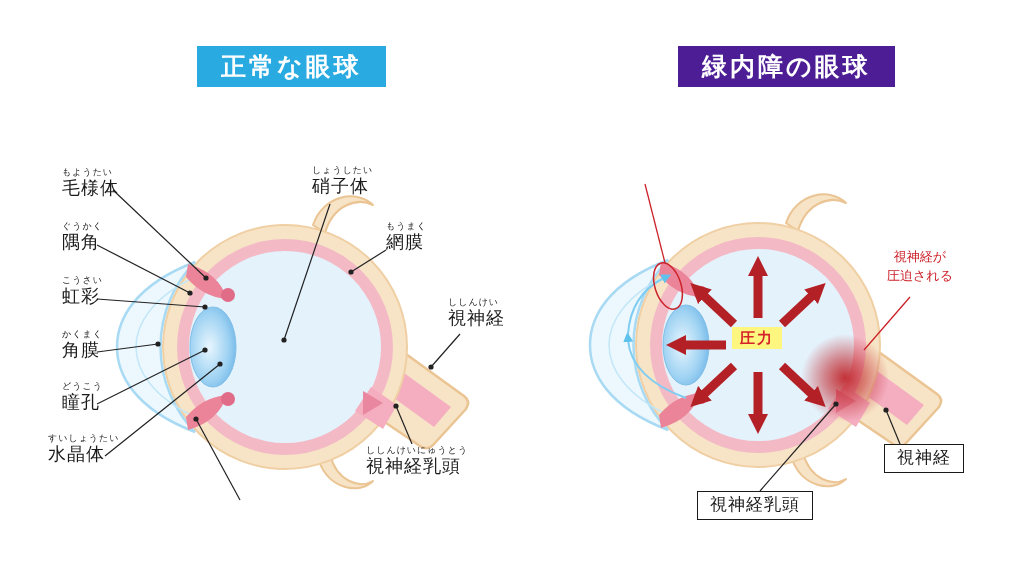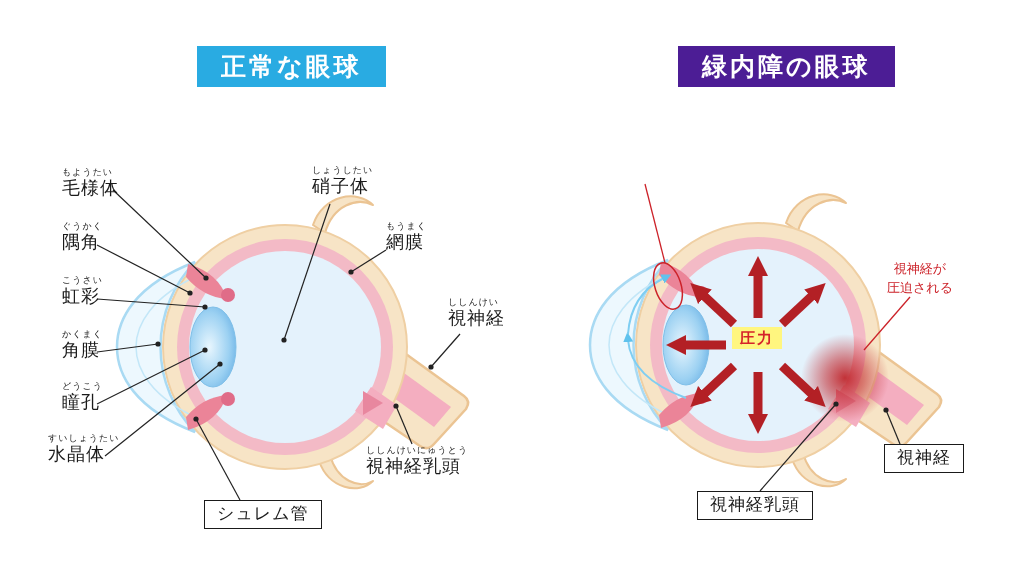--- a/index.html
+++ b/index.html
@@ -185,23 +185,22 @@
     <span class="main">網膜</span>
   </div>
   <div class="label" style="left:448px; top:298px">
     <span class="furi">ししんけい</span>
     <span class="main">視神経</span>
   </div>
   <div class="label" style="left:366px; top:446px">
     <span class="furi">ししんけいにゅうとう</span>
     <span class="main">視神経乳頭</span>
   </div>
-  <div class="boxed" style="left:204px; top:500px">シュレム管</div>
-
-  <div class="red-note center" style="left:874px; top:260px; width:92px">
+
+  <div class="red-note center" style="left:874px; top:248px; width:92px">
     <span>視神経が</span>
     <span>圧迫される</span>
   </div>
   <div class="pressure">圧力</div>
   <div class="boxed" style="left:884px; top:444px">視神経</div>
   <div class="boxed" style="left:697px; top:491px">視神経乳頭</div>
 
 </div>
 
 </body></html>

